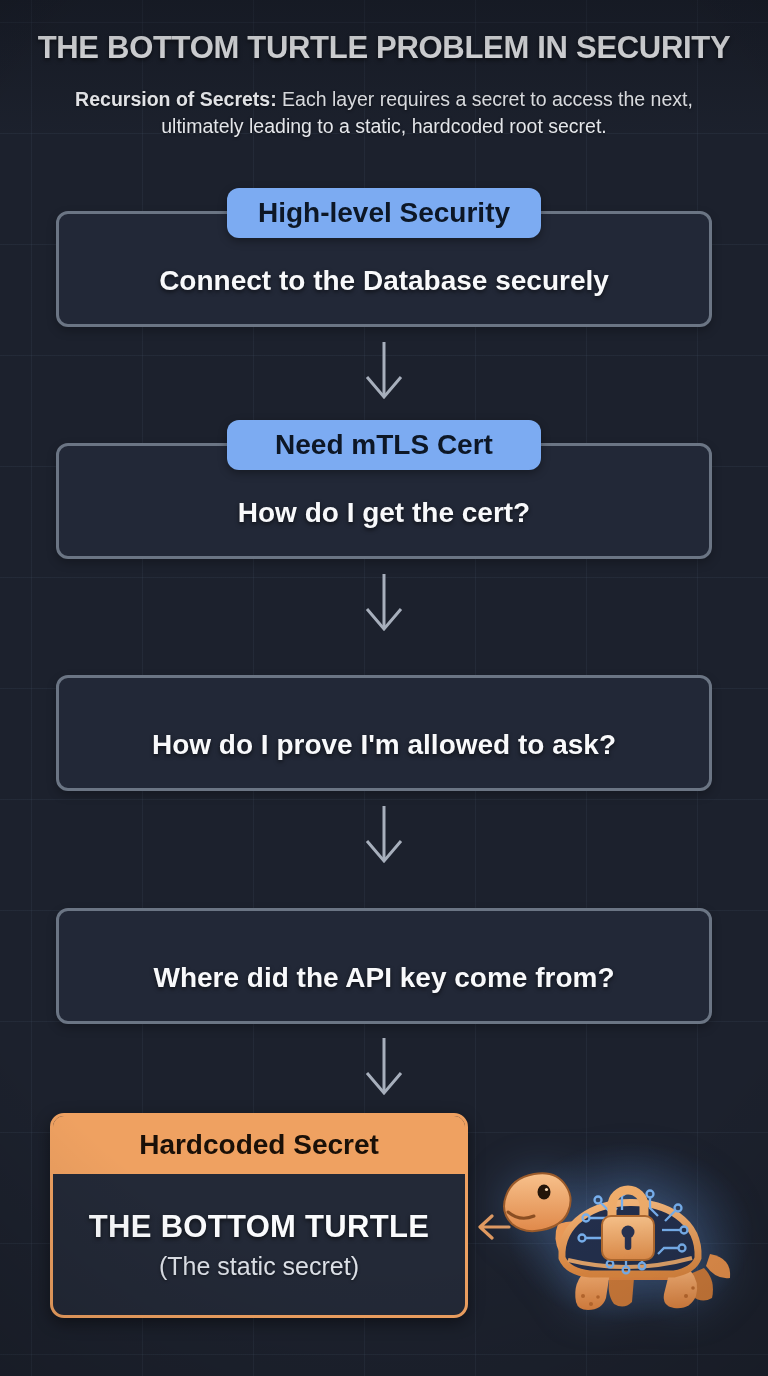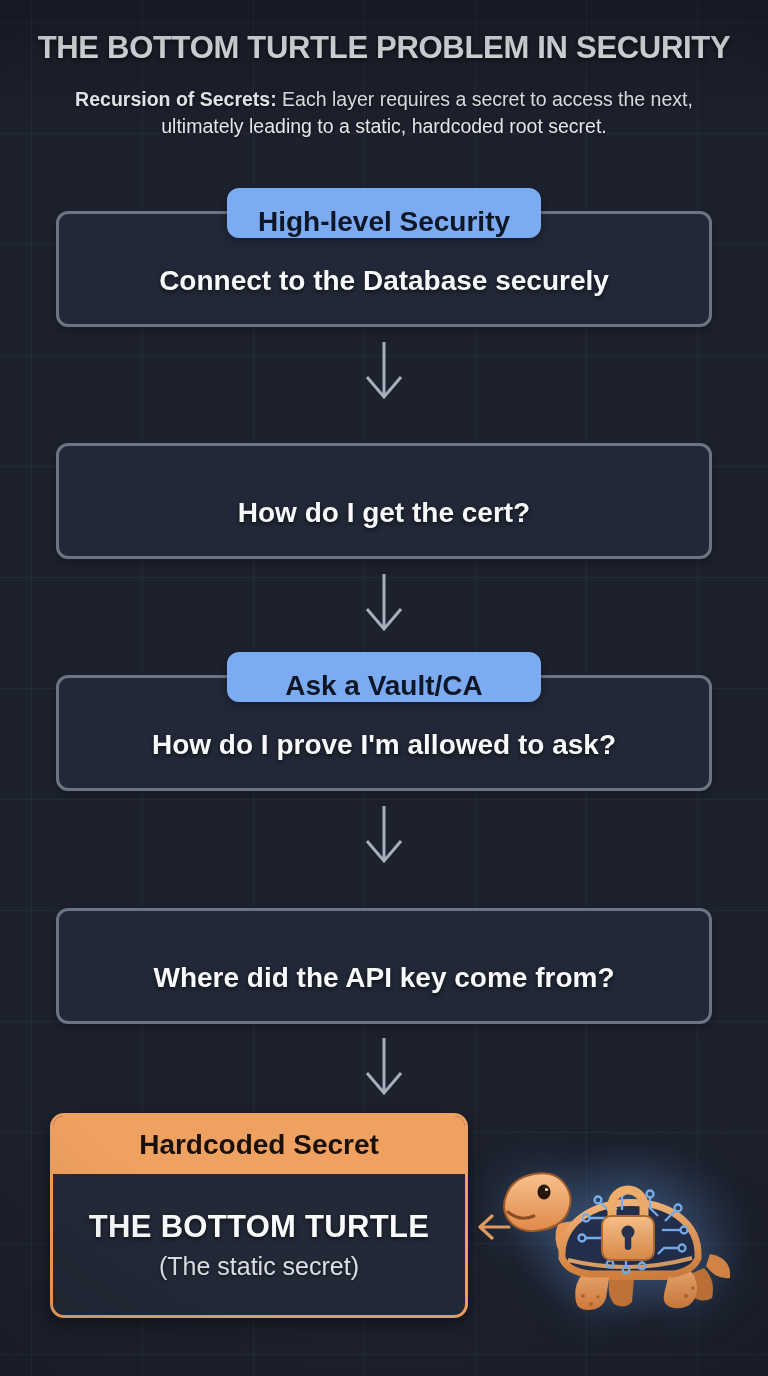--- a/index.html
+++ b/index.html
@@ -41,21 +41,21 @@
     border:3px solid #6b7584;border-radius:12px;
     background:#222837;
     display:flex;align-items:center;justify-content:center;
     padding-top:24px;box-sizing:border-box;
     box-shadow:0 4px 10px rgba(0,0,0,0.25);
   }
   .step-tab{
     position:absolute;top:-23px;left:50%;transform:translateX(-50%);
     width:314px;height:50px;border-radius:12px;
     background:#7cabf2;
-    display:flex;align-items:flex-end;justify-content:center;
+    display:flex;align-items:center;justify-content:center;
     z-index:2;box-shadow:0 3px 8px rgba(0,0,0,0.35);
   }
   .step-tab span{font-size:28px;font-weight:bold;color:#0d1726;}
   .step-body{
     font-size:28px;font-weight:bold;color:#f8f9fb;
     text-shadow:0 2px 4px rgba(0,0,0,0.6);
   }
   .down-arrow{position:absolute;left:362px;width:44px;height:64px;}
   .bottom-box{
     position:absolute;left:50px;top:1113px;width:418px;height:205px;
@@ -105,33 +105,33 @@
 
   <svg class="down-arrow" style="top:340px" viewBox="0 0 44 64">
     <line x1="22" y1="2" x2="22" y2="56" stroke="#a7afbc" stroke-width="3"></line>
     <path d="M5,37 L22,57 L39,37" fill="none" stroke="#a7afbc" stroke-width="3"></path>
   </svg>
 
   <section class="step" style="top:443px">
     <div class="step-box">
       <span class="step-body">How do I get the cert?</span>
     </div>
+    <div class="step-tab">
+      <span>Need mTLS Cert</span>
+    </div>
   </section>
 
   <svg class="down-arrow" style="top:572px" viewBox="0 0 44 64">
     <line x1="22" y1="2" x2="22" y2="56" stroke="#a7afbc" stroke-width="3"></line>
     <path d="M5,37 L22,57 L39,37" fill="none" stroke="#a7afbc" stroke-width="3"></path>
   </svg>
 
   <section class="step" style="top:675px">
     <div class="step-box">
       <span class="step-body">How do I prove I'm allowed to ask?</span>
-    </div>
-    <div class="step-tab">
-      <span>Ask a Vault/CA</span>
     </div>
   </section>
 
   <svg class="down-arrow" style="top:804px" viewBox="0 0 44 64">
     <line x1="22" y1="2" x2="22" y2="56" stroke="#a7afbc" stroke-width="3"></line>
     <path d="M5,37 L22,57 L39,37" fill="none" stroke="#a7afbc" stroke-width="3"></path>
   </svg>
 
   <section class="step" style="top:908px">
     <div class="step-box">

